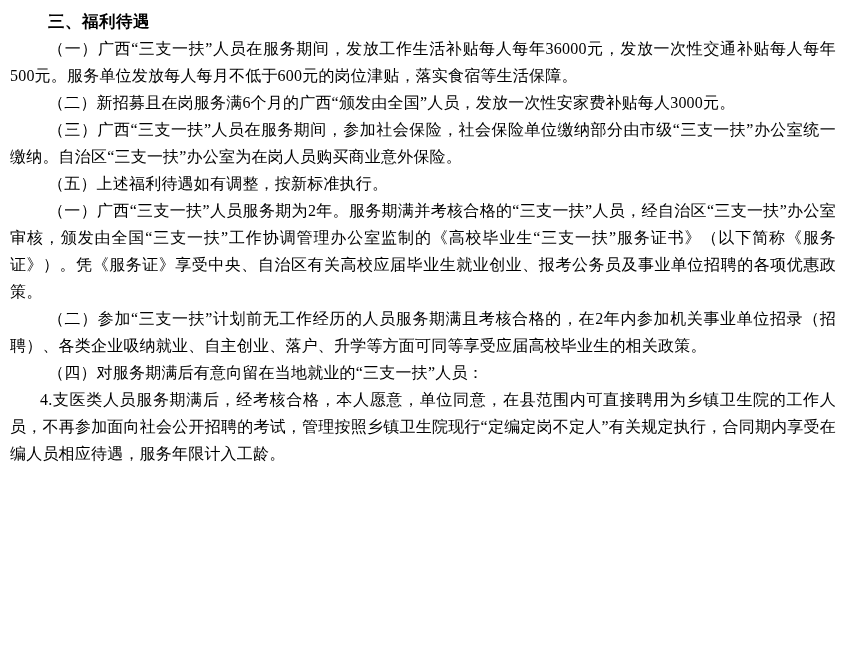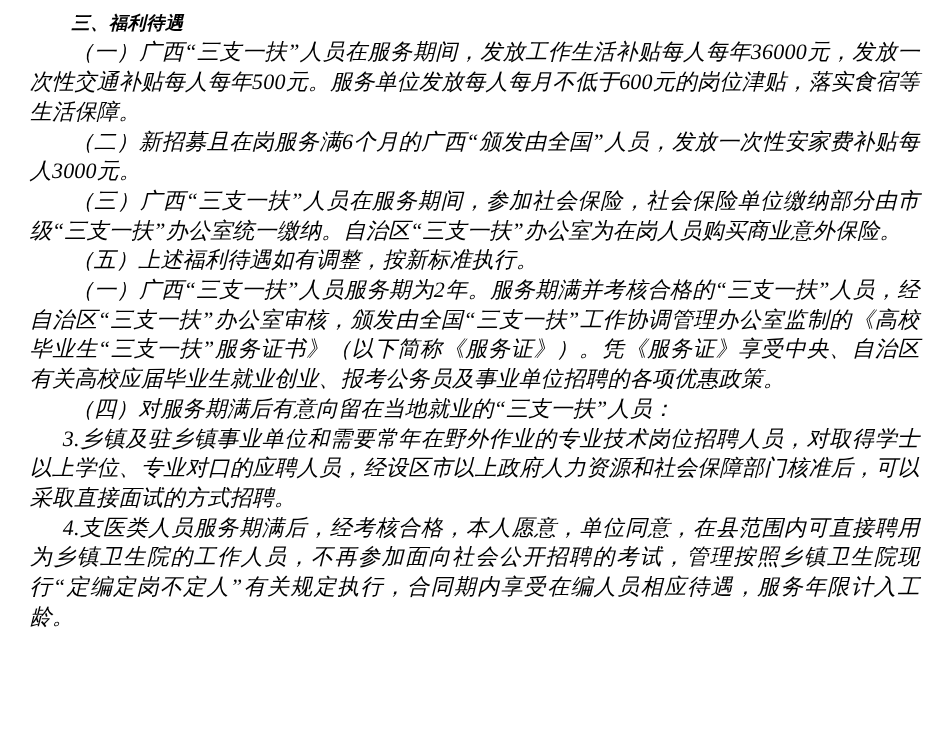--- a/index.html
+++ b/index.html
@@ -11,35 +11,34 @@
     height: 663px;
     background: #ffffff;
     font-family: "Liberation Serif", "DejaVu Serif", serif;
     color: #000000;
     overflow: hidden;
   }
   .page {
     width: 850px;
     height: 663px;
     box-sizing: border-box;
-    padding: 8px 14px 0 27px;
+    padding: 8px 14px 0 10px;
     position: relative;
-    font-style: italic;
   }
   .section-heading {
     font-family: "Liberation Sans", "DejaVu Sans", sans-serif;
     font-weight: bold;
     font-size: 16.5px;
     line-height: 27px;
     text-indent: 38px;
     letter-spacing: 0.5px;
     margin: 0;
   }
   .para {
-    font-size: 20px;
+    font-size: 16px;
     line-height: 27px;
     text-align: justify;
     text-justify: inter-ideograph;
     margin: 0;
     text-indent: 38px;
     letter-spacing: 0.2px;
   }
   .para.sub {
     text-indent: 30px;
   }
@@ -64,24 +63,24 @@
   <p class="para">（二）新招募且在岗服务满6个月的广西“颁发由全国”人员，发放一次性安家费补贴每人3000元。</p>
 
   <p class="para">（三）广西“三支一扶”人员在服务期间，参加社会保险，社会保险单位缴纳部分由市级“三支一扶”办公室统一缴纳。自治区“三支一扶”办公室为在岗人员购买商业意外保险。</p>
 
 
   <p class="para">（五）上述福利待遇如有调整，按新标准执行。</p>
 
 
   <p class="para">（一）广西“三支一扶”人员服务期为2年。服务期满并考核合格的“三支一扶”人员，经自治区“三支一扶”办公室审核，颁发由全国“三支一扶”工作协调管理办公室监制的《高校毕业生“三支一扶”服务证书》（以下简称《服务证》）。凭《服务证》享受中央、自治区有关高校应届毕业生就业创业、报考公务员及事业单位招聘的各项优惠政策。</p>
 
+  <p class="para">（二）参加“三支一扶”计划前无工作经历的人员服务期满且考核合格的，在2年内参加机关事业单位招录（招聘）、各类企业吸纳就业、自主创业、落户、升学等方面可同等享受应届高校毕业生的相关政策。</p>
 
 
   <p class="para">（四）对服务期满后有意向留在当地就业的“三支一扶”人员：</p>
 
 
 
-  <p class="para sub">3.乡镇及驻乡镇事业单位和需要常年在野外作业的专业技术岗位招聘人员，对取得学士以上学位、专业对口的应聘人员，经设区市以上政府人力资源和社会保障部门核准后，可以采取直接面试的方式招聘。</p>
 
   <p class="para sub">4.支医类人员服务期满后，经考核合格，本人愿意，单位同意，在县范围内可直接聘用为乡镇卫生院的工作人员，不再参加面向社会公开招聘的考试，管理按照乡镇卫生院现行“定编定岗不定人”有关规定执行，合同期内享受在编人员相应待遇，服务年限计入工龄。</p>
 
   <div class="clip-bottom"></div>
 </div>
 
 </body></html>

